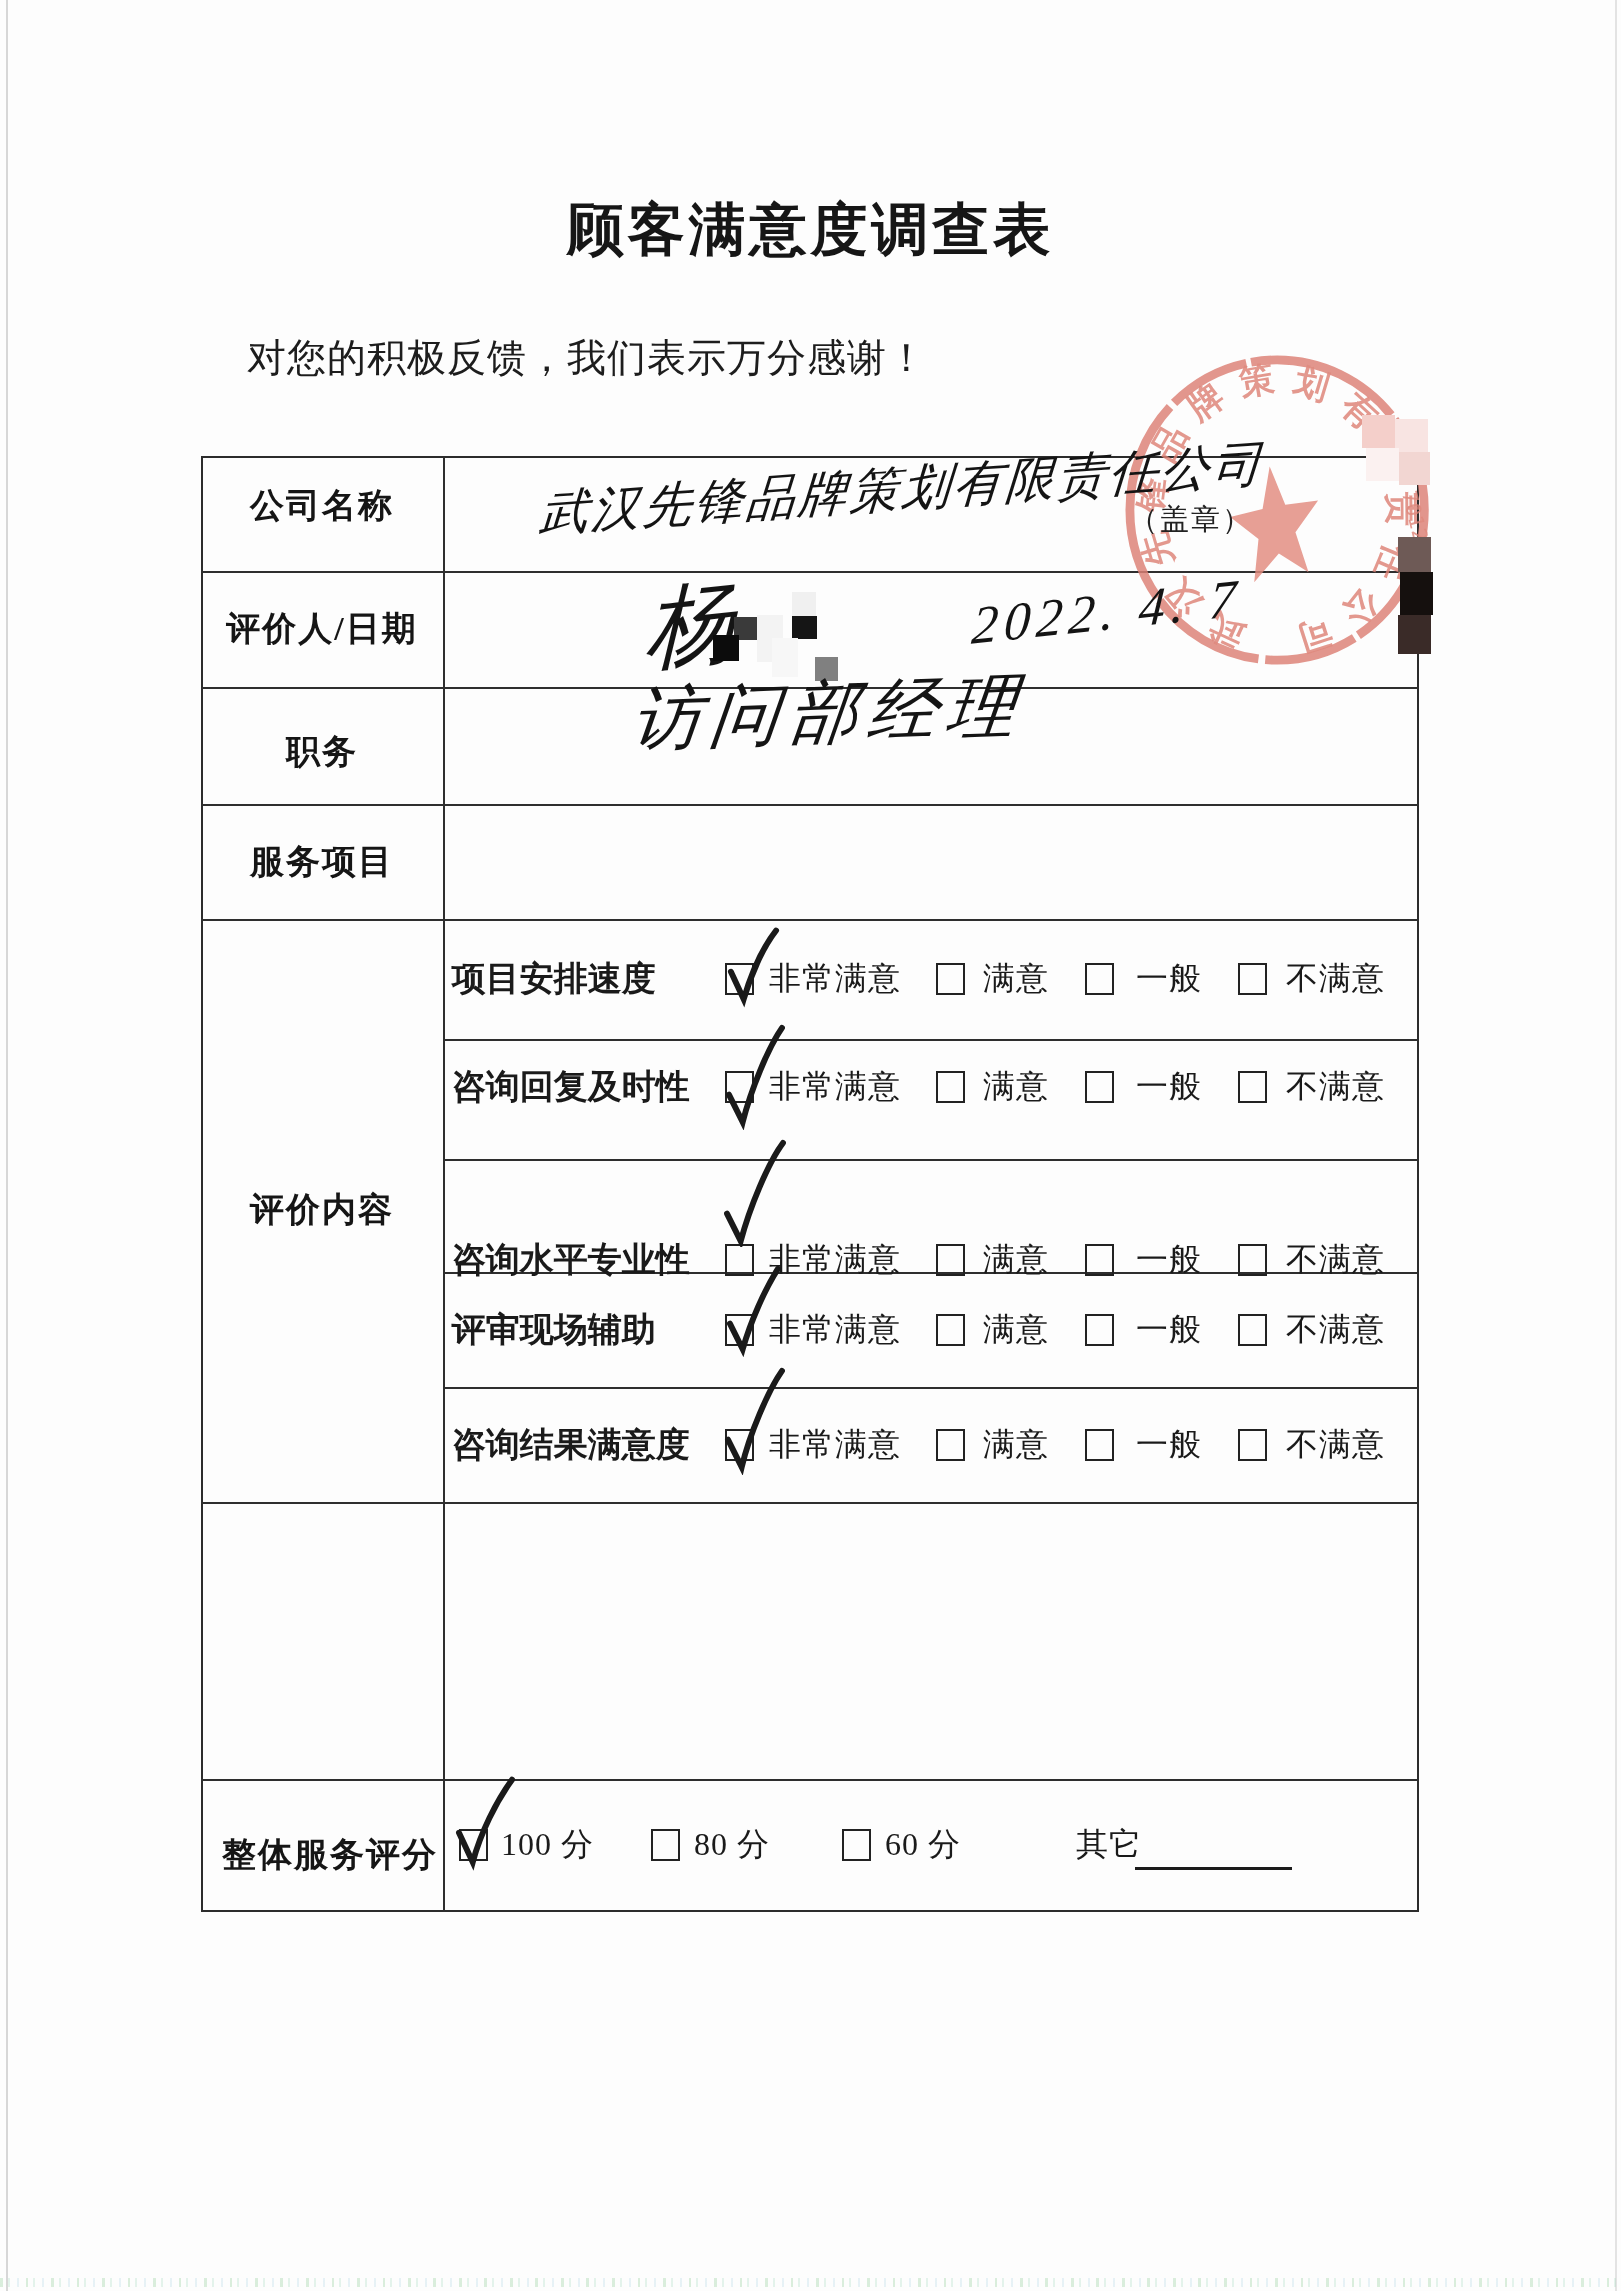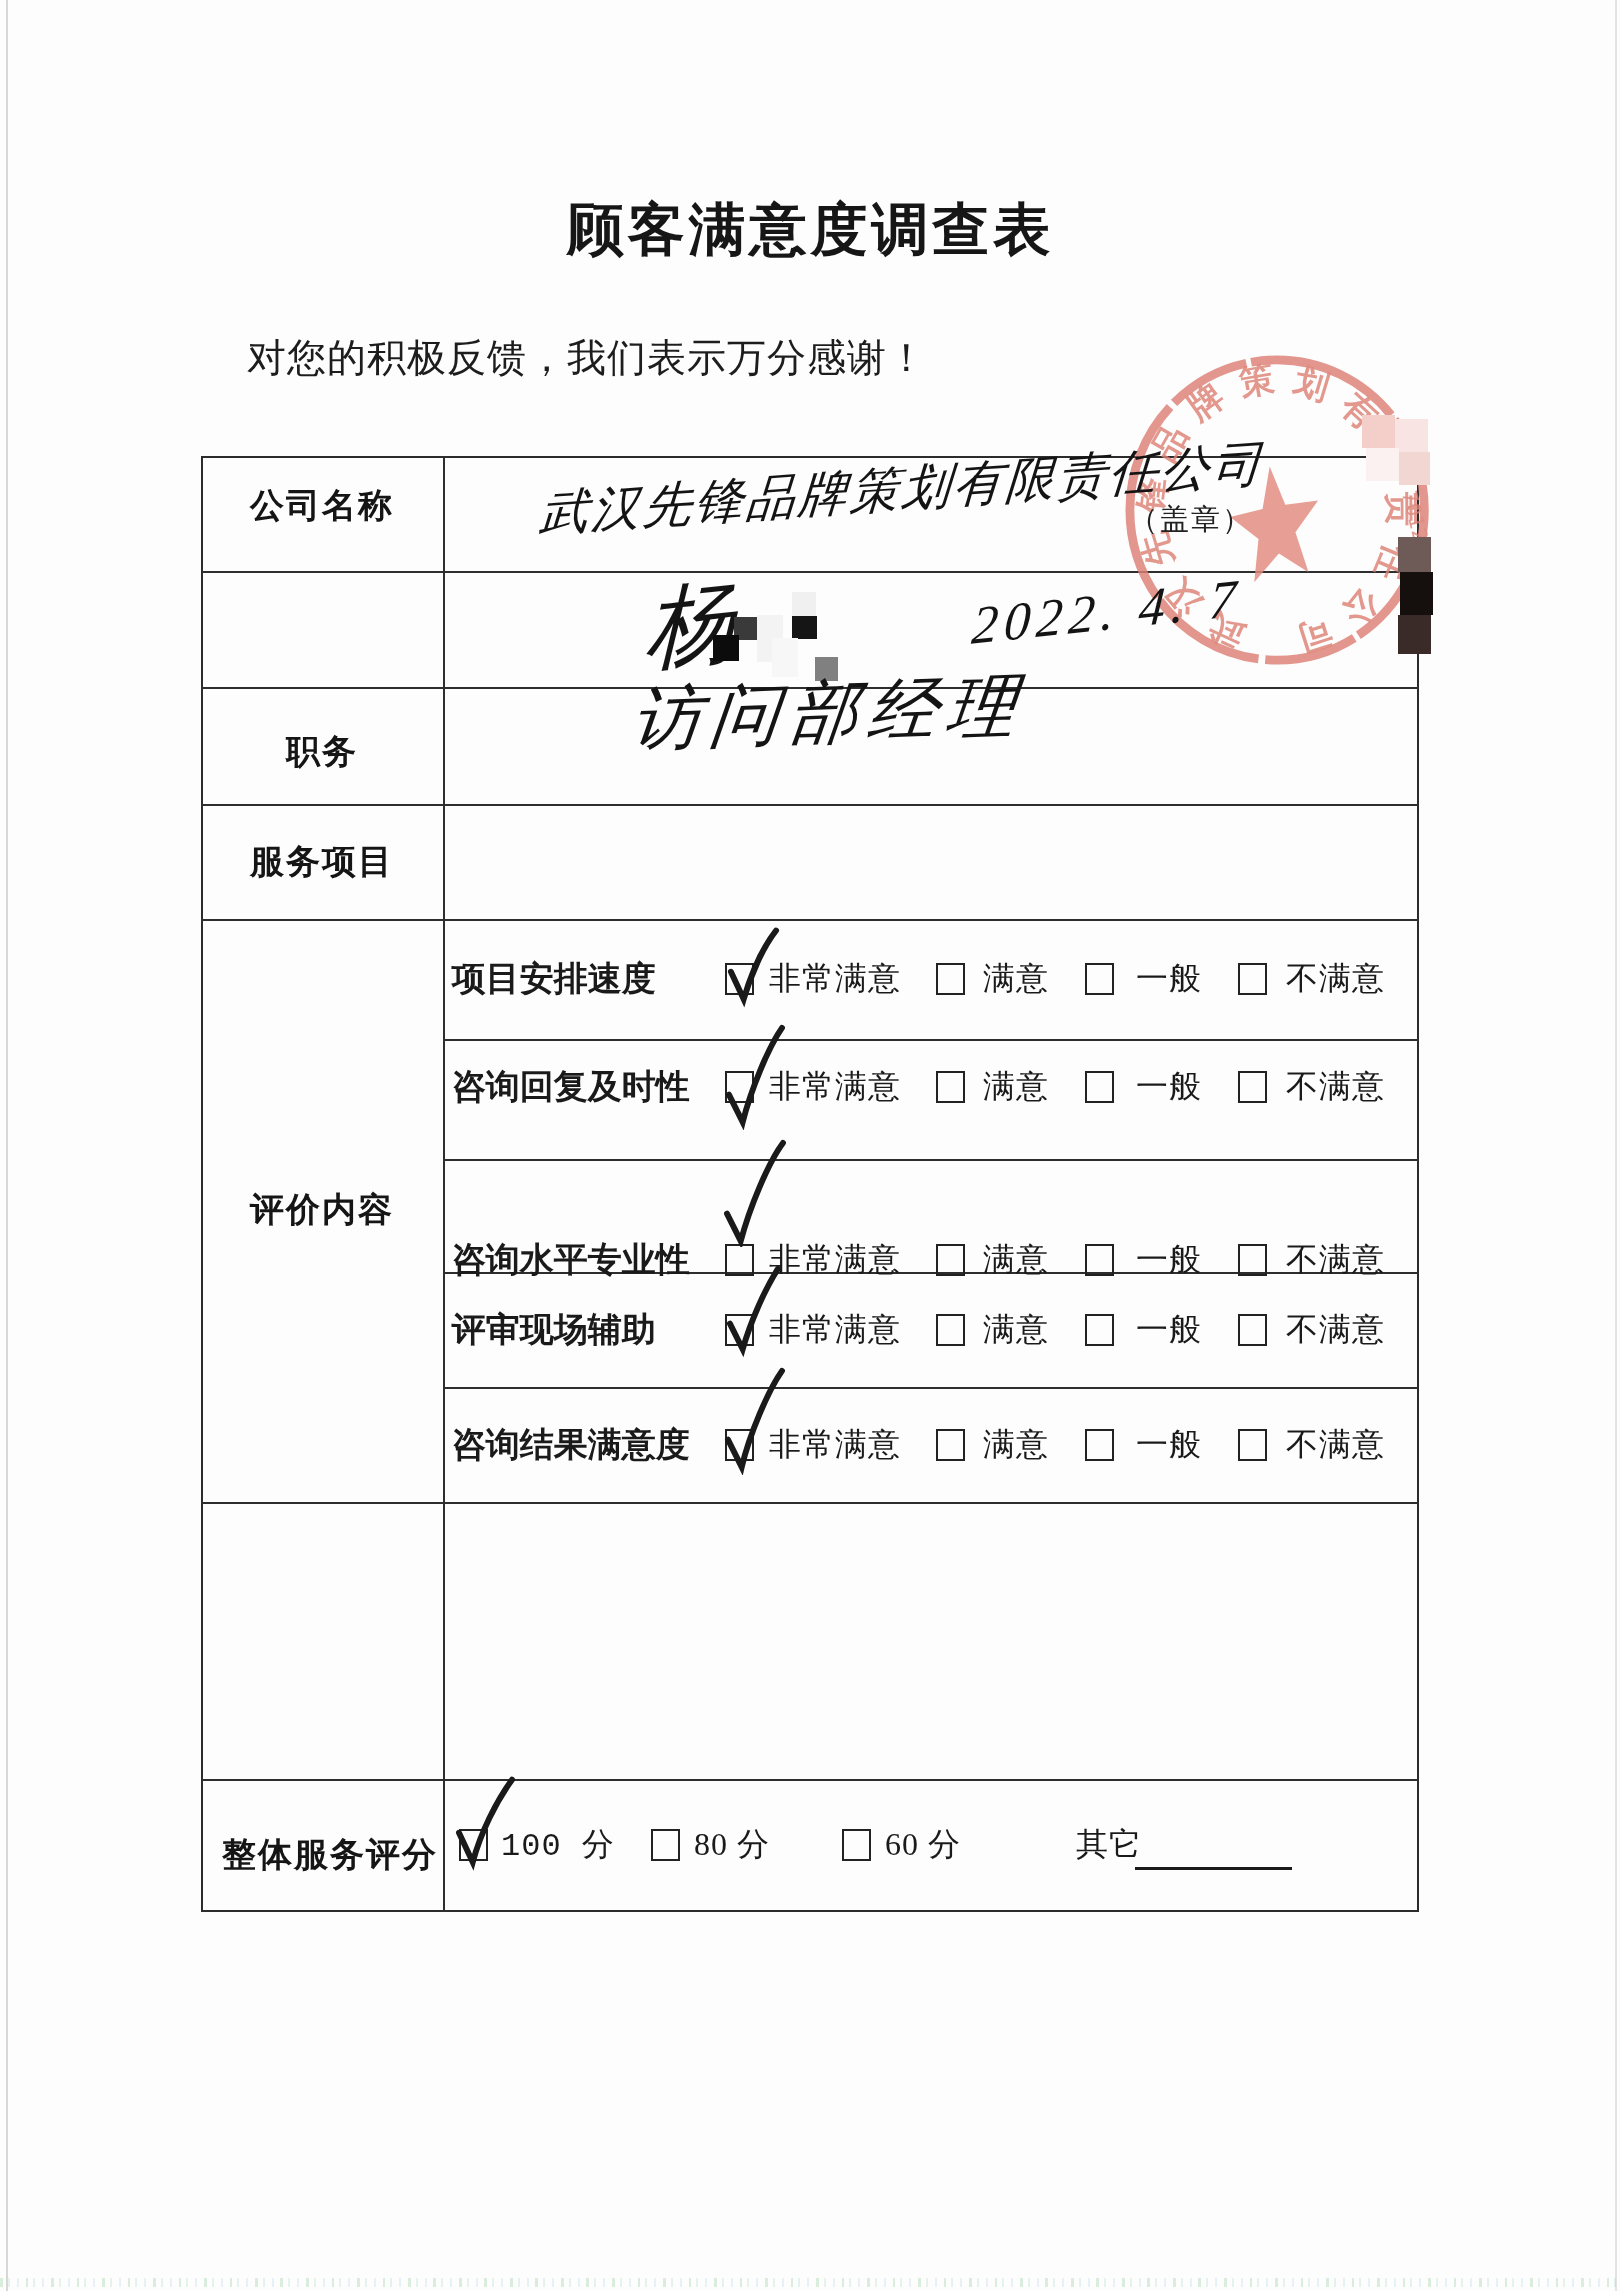--- a/index.html
+++ b/index.html
@@ -81,20 +81,21 @@
   <div class="hline" style="left:201px; top:804px;  width:1218px;"></div>
   <div class="hline" style="left:201px; top:919px;  width:1218px;"></div>
   <div class="hline" style="left:443px; top:1039px; width:976px;"></div>
   <div class="hline" style="left:443px; top:1159px; width:976px;"></div>
   <div class="hline" style="left:443px; top:1272px; width:976px;"></div>
   <div class="hline" style="left:443px; top:1387px; width:976px;"></div>
   <div class="hline" style="left:201px; top:1502px; width:1218px;"></div>
   <div class="hline" style="left:201px; top:1779px; width:1218px;"></div>
 
   <div class="cell-label" style="top:456px;  height:100px;">公司名称</div>
+  <div class="cell-label" style="top:571px;  height:116px;">评价人/日期</div>
   <div class="cell-label" style="top:687px;  height:130px;">职务</div>
   <div class="cell-label" style="top:804px;  height:116px;">服务项目</div>
   <div class="cell-label" style="top:919px;  height:582px;">评价内容</div>
   <div class="cell-label" style="top:1779px; height:152px;margin-left:8px;">整体服务评分</div>
 
   <div style="position:absolute; left:445px; top:806px; width:972px; height:112px;"></div>
   <div style="position:absolute; left:445px; top:1504px; width:972px; height:273px;"></div>
 
   <div class="stamp">
     <svg width="316" height="316" viewBox="0 0 322 322">
@@ -204,21 +205,21 @@
   </svg>
   <svg class="tick" style="left:717px; top:1251px;" viewBox="0 0 74 112">
     <path d="M13 74 L26 100 C34 72 48 40 62 18" fill="none" stroke="#1a1a1a" stroke-width="6" stroke-linecap="round"></path>
   </svg>
   <svg class="tick" style="left:717px; top:1365px;" viewBox="0 0 74 112">
     <path d="M11 76 L25 104 C33 70 52 26 66 6" fill="none" stroke="#1a1a1a" stroke-width="6" stroke-linecap="round"></path>
   </svg>
 
   <div class="rrow" style="top:1779px; height:132px;">
     <span class="cb" style="left:15.7px;"></span>
-    <span class="opt" style="left:58px;font-family:Liberation Mono, monospace;">100 分</span>
+    <span class="opt" style="left:58px;">100 分</span>
     <span class="cb" style="left:208px;"></span>
     <span class="opt" style="left:251px;">80 分</span>
     <span class="cb" style="left:399px;"></span>
     <span class="opt" style="left:442px;">60 分</span>
     <span class="opt" style="left:633px;">其它</span>
   </div>
   <div class="blank-line"></div>
   <svg class="tick" style="left:449px; top:1764px;" viewBox="0 0 74 112">
     <path d="M10 70 L24 100 C32 70 48 38 64 16" fill="none" stroke="#1a1a1a" stroke-width="6" stroke-linecap="round"></path>
   </svg>

